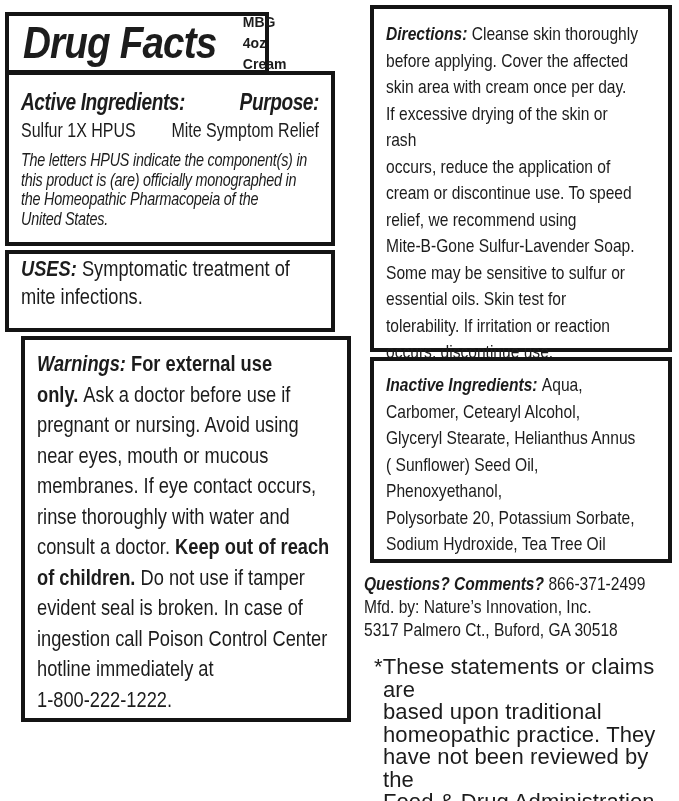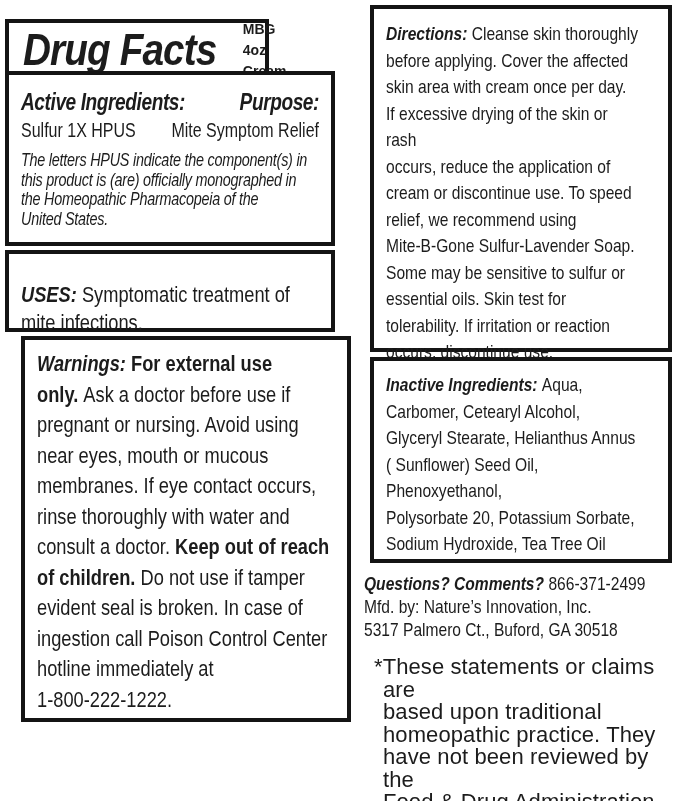--- a/index.html
+++ b/index.html
@@ -21,30 +21,30 @@
     position: absolute;
     border: 4px solid var(--border);
     background: var(--bg);
   }
   
   .cxL { transform: scaleX(0.83); transform-origin: 0 0; width: 120.48%; }
   .cxR { transform: scaleX(0.82); transform-origin: 0 0; width: 121.95%; }
   .cx80 { transform: scaleX(0.80); transform-origin: 0 0; width: 125%; }
 
   
-  .title-box { left: 5px; top: 19px; width: 264px; height: 62px; display: flex; align-items: center; justify-content: space-between; padding: 0 19px 0 14px; }
+  .title-box { left: 5px; top: 12px; width: 264px; height: 62px; display: flex; align-items: center; justify-content: space-between; padding: 0 19px 0 14px; }
   .drug-facts { font-size: 44px; font-weight: bold; font-style: italic; letter-spacing: -1px; display: inline-block; transform: scaleX(0.88); transform-origin: 0 50%; white-space: nowrap; }
   .variant { text-align: left; font-weight: bold; font-size: 14px; line-height: 21px; width: 118px; }
 
   .active-box { left: 5px; top: 71px; width: 330px; height: 175px; padding: 14px 12px 0 12px; }
   .head-row { display: flex; justify-content: space-between; font-size: 23px; font-weight: bold; font-style: italic; letter-spacing: -0.5px; white-space: nowrap; }
   .val-row { display: flex; justify-content: space-between; font-size: 20px; margin-top: 3px; white-space: nowrap; }
   .hpus { margin-top: 9px; font-style: italic; font-size: 18px; line-height: 19.5px; white-space: pre-line; letter-spacing: -0.3px; }
 
-  .uses-box { left: 5px; top: 250px; width: 330px; height: 82px; padding: 27px 12px 0 12px; }
+  .uses-box { left: 5px; top: 250px; width: 330px; height: 82px; padding: 1px 12px 0 12px; }
   .uses-p { font-size: 22px; line-height: 27.5px; white-space: pre-line; }
 
   .warn-box { left: 5px; top: 336px; width: 330px; height: 386px; padding: 9px 12px 0 12px; margin-left: 16px; }
   .warn-p { font-size: 22px; line-height: 30.5px; white-space: pre-line; }
 
   .hd { font-weight: bold; font-style: italic; }
   .b  { font-weight: bold; }
 
   
   .dir-box { left: 370px; top: 5px; width: 302px; height: 347px; padding: 12px 28px 0 12px; }

